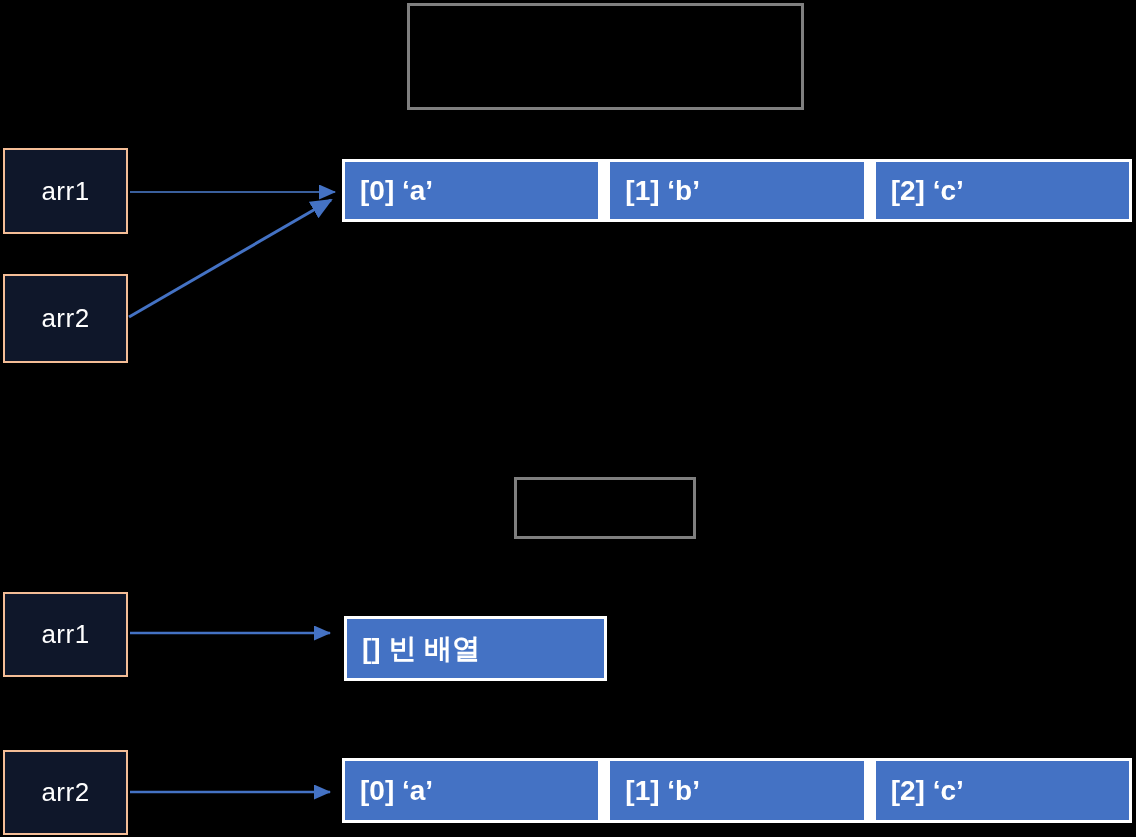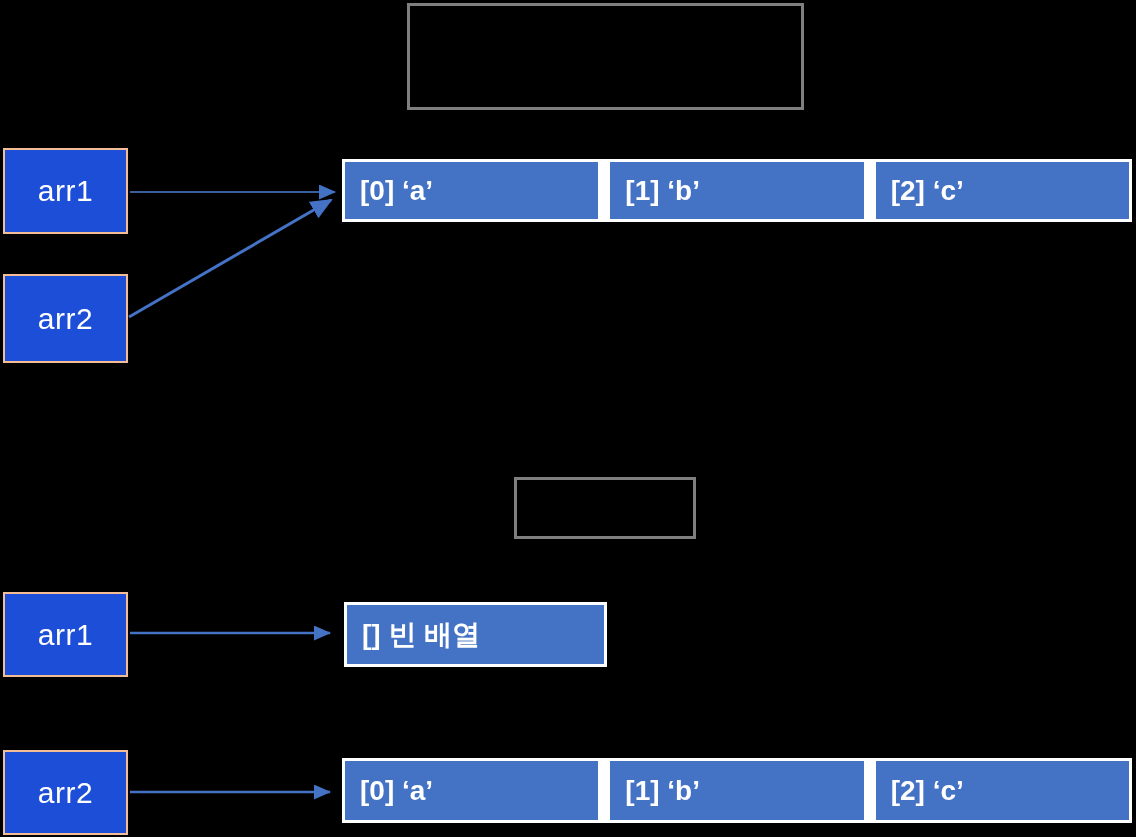--- a/index.html
+++ b/index.html
@@ -7,34 +7,34 @@
   .canvas{
     position:relative;width:1136px;height:837px;background:#000000;
     font-family:"Liberation Sans",sans-serif;overflow:hidden;
   }
   .code-box{
     position:absolute;border:3px solid #7F7F7F;background:transparent;
   }
   .code-box.top{left:407px;top:3px;width:397px;height:107px;}
   .code-box.bottom{left:514px;top:477px;width:182px;height:62px;}
   .pointer{
-    position:absolute;width:125px;background:#1d4ed8;border:2px solid #F4BD96;
+    position:absolute;width:125px;background:#0f172a;border:2px solid #F4BD96;
     color:#FFFFFF;display:flex;align-items:center;justify-content:center;
-    font-size:30px;font-weight:400;letter-spacing:0.5px;
+    font-size:26px;font-weight:400;letter-spacing:0.5px;
   }
   .pointer.p1t{left:3px;top:148px;height:86px;}
   .pointer.p2t{left:3px;top:274px;height:89px;}
   .pointer.p1b{left:3px;top:592px;height:85px;}
   .pointer.p2b{left:3px;top:750px;height:85px;}
   .array{
     position:absolute;background:#FFFFFF;padding:3px;display:flex;gap:12px;
   }
   .array.top-array{left:342px;top:159px;width:790px;height:63px;}
   .array.bottom-array{left:342px;top:758px;width:790px;height:65px;}
-  .array.empty-array{left:344px;top:602px;width:263px;height:65px;}
+  .array.empty-array{left:344px;top:616px;width:263px;height:65px;}
   .cell{
     flex:1;background:#4472C4;color:#FFFFFF;font-weight:bold;font-size:28px;
     display:flex;align-items:center;padding-left:15px;white-space:nowrap;overflow:hidden;
   }
   .arrows{position:absolute;left:0;top:0;width:1136px;height:837px;pointer-events:none;}
 </style>
 </head>
 <body>
 
 <div class="canvas">

